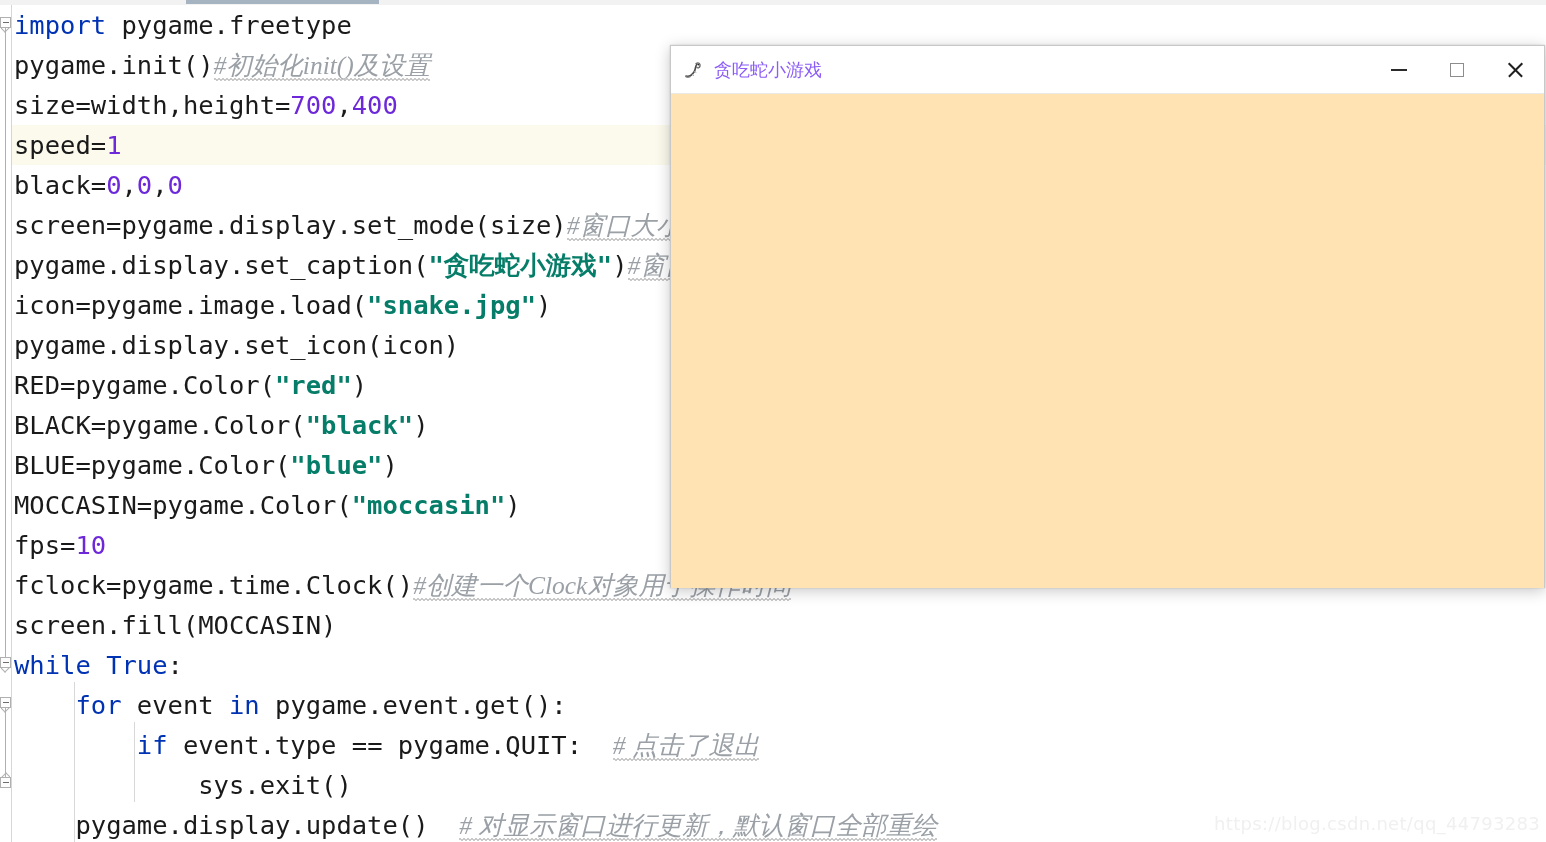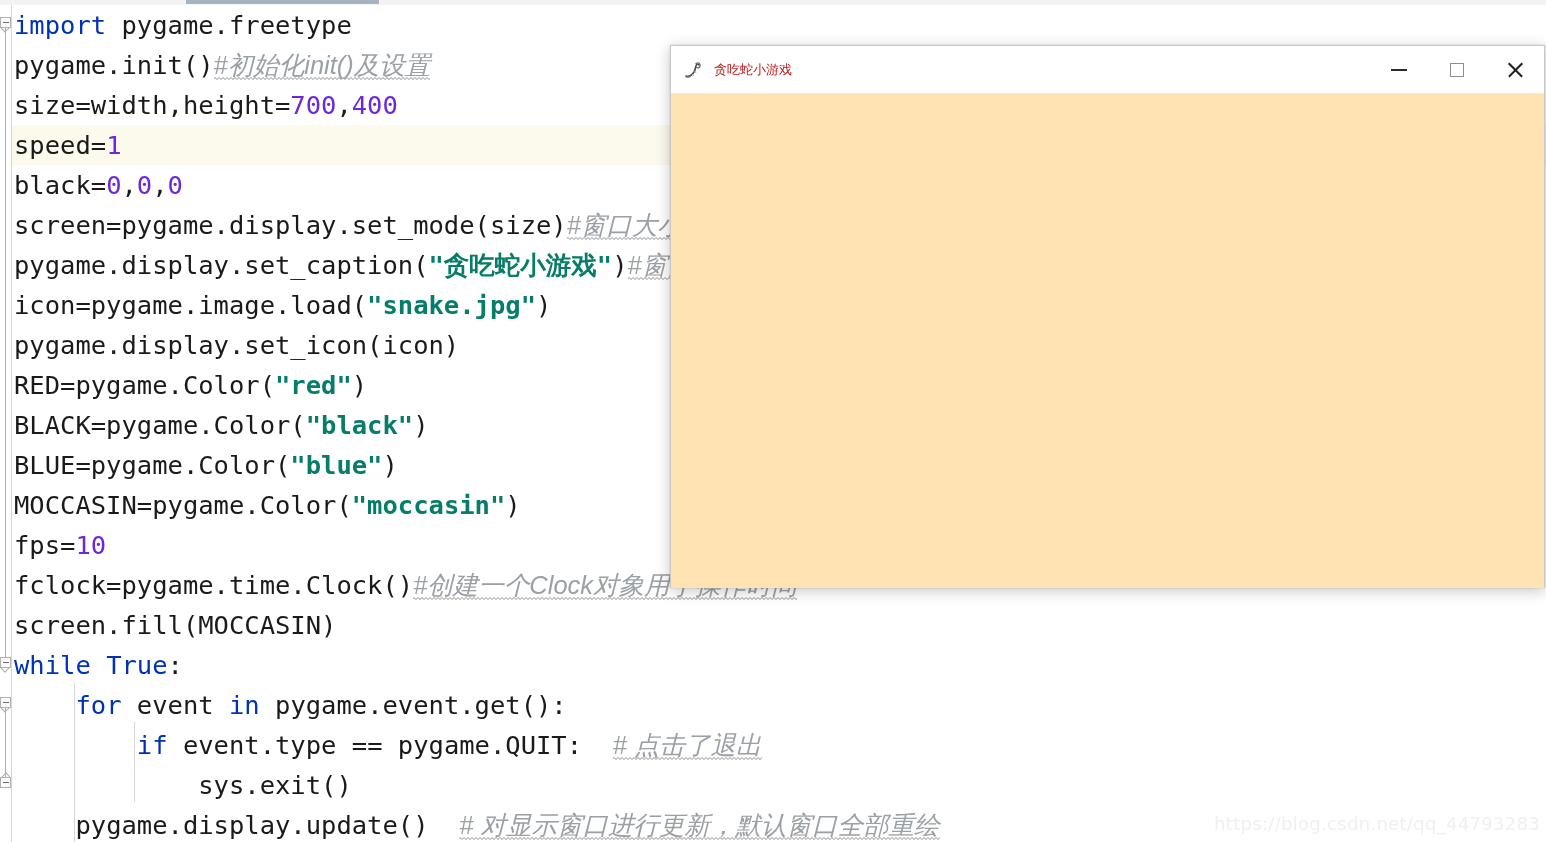--- a/index.html
+++ b/index.html
@@ -63,21 +63,21 @@
     position:absolute;left:14px;top:5px;width:1532px;
     font-size:25.5px;line-height:40px;
     white-space:pre;
     color:#1a1a1a;
     letter-spacing:0px;
   }
   .ln{height:40px;}
   .kw{color:#0033b3;}
   .num{color:#6d28d9;}
   .str{color:#067d68;font-weight:bold;}
-  .cmt{color:#9aa0a6;font-style:italic;font-family:Liberation Sans, sans-serif;}
+  .cmt{color:#9aa0a6;font-style:italic;font-family:Liberation Serif, serif;}
   
   .sq{
     background-image:
       linear-gradient(45deg,transparent 40%,#c9c9c9 40%,#c9c9c9 60%,transparent 60%),
       linear-gradient(-45deg,transparent 40%,#c9c9c9 40%,#c9c9c9 60%,transparent 60%);
     background-size:4px 3px;
     background-repeat:repeat-x;
     background-position:0 bottom, 2px bottom;
     padding-bottom:1px;
   }
@@ -99,21 +99,21 @@
     position:relative;height:47px;background:#ffffff;
     border-bottom:1px solid #e9e9e9;
     display:flex;align-items:center;
   }
   #win-icon{
     width:22px;height:22px;margin-left:12px;margin-right:9px;flex:0 0 auto;
     position:relative;
   }
   #win-title{
     font-family:Liberation Serif, serif;
-    font-size:13px;color:#b91c1c;flex:1 1 auto;
+    font-size:18px;color:#8b5cf6;flex:1 1 auto;
     white-space:nowrap;overflow:hidden;
   }
   .wbtn{
     width:58px;height:46px;flex:0 0 auto;
     display:flex;align-items:center;justify-content:center;
     position:relative;
   }
   .wbtn .minline{
     width:16px;height:2px;background:#2b2b2b;display:block;
   }

